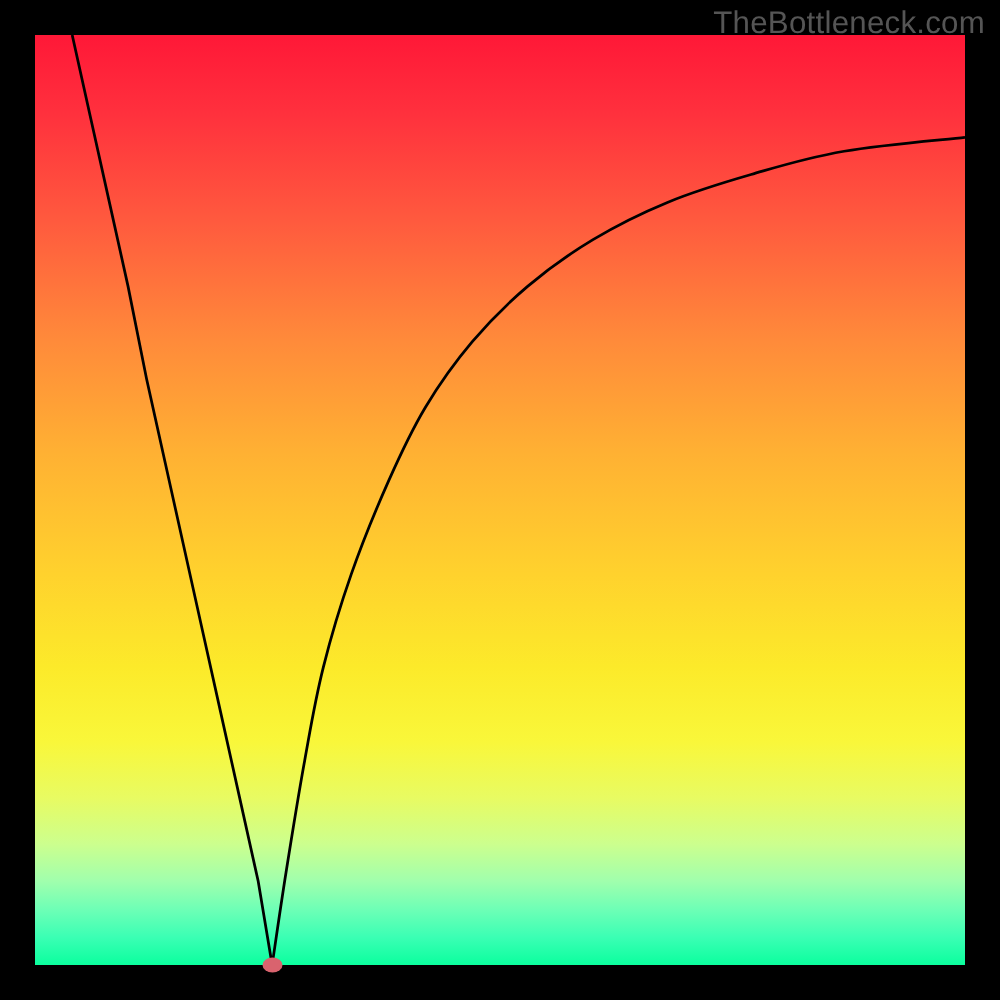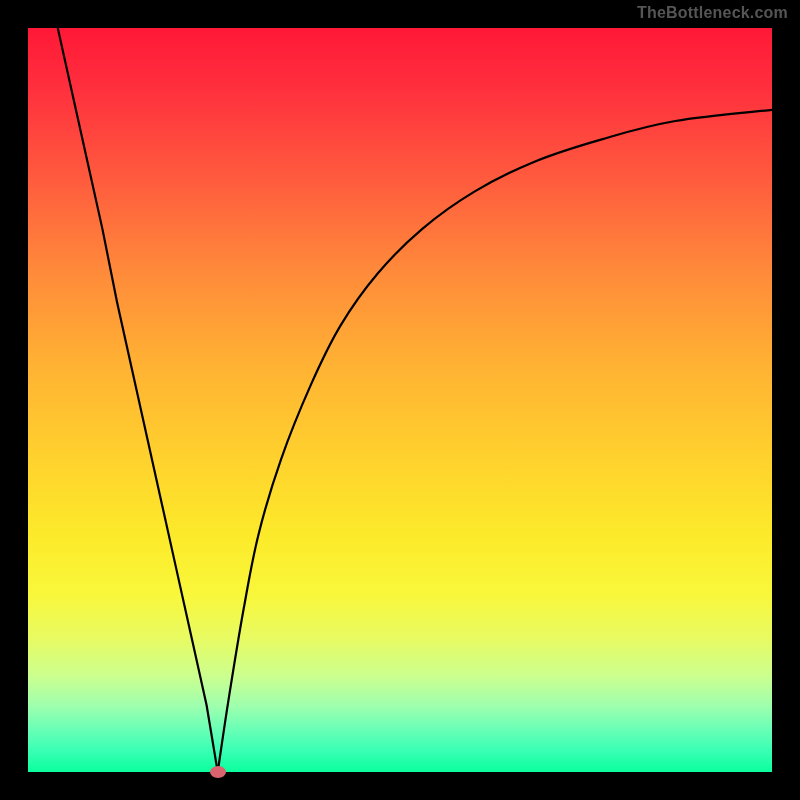--- a/index.html
+++ b/index.html
@@ -32,22 +32,22 @@
       #6effb6 94%,
       #3bffb4 97%,
       #0bff9e 100%
     );
   }
   .watermark {
     position: absolute;
     top: 4px;
     right: 12px;
     color: #555;
-    font-size: 16px;
-    font-weight: 700;
+    font-size: 25px;
+    font-weight: 400;
     letter-spacing: 0.2px;
     user-select: none;
   }
   svg.curve {
     position: absolute;
     left: 0;
     top: 0;
   }
   .marker {
     position: absolute;

